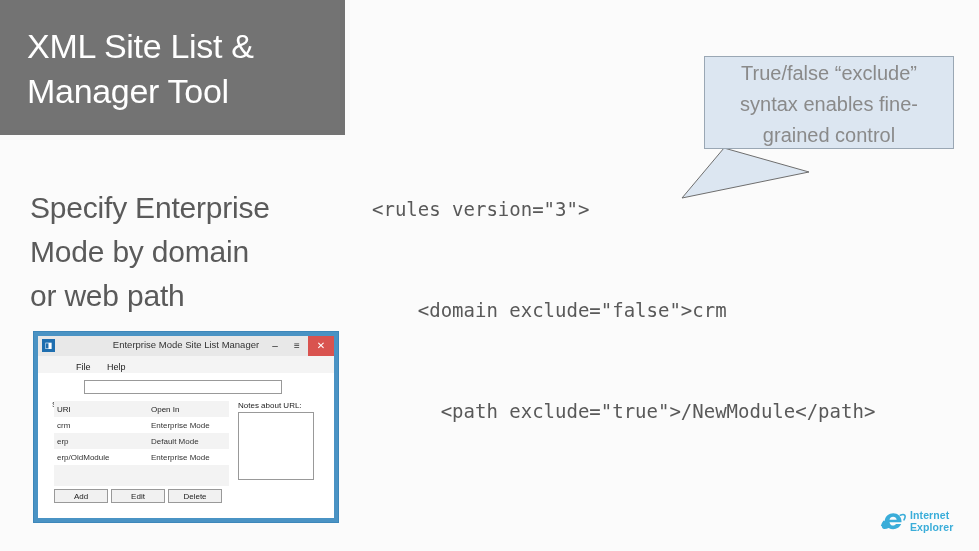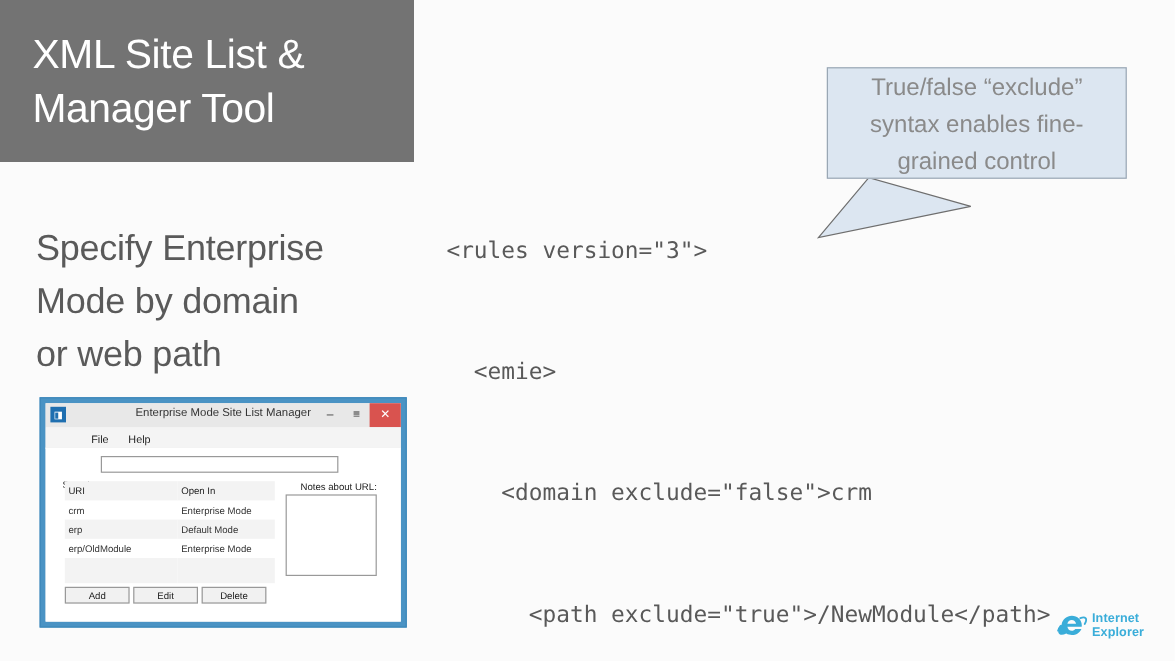--- a/index.html
+++ b/index.html
@@ -63,21 +63,21 @@
     font-size: 19px;
     line-height: 33.6px;
     white-space: pre;
     letter-spacing: 0px;
   }
   .code-line { display: block; height: 33.6px; }
 
   
   #callout {
     position: absolute;
-    left: 689px;
+    left: 704px;
     top: 56px;
     width: 250px;
     height: 93px;
     background: #dce6f1;
     border: 1px solid #9aa7b4;
     box-sizing: border-box;
   }
   #callout-text {
     color: #8a8a8a;
     font-size: 20px;
@@ -229,21 +229,20 @@
   }
   #uri-table tr.alt td { background: #f3f3f3; }
   #uri-table tr.pad td { background: #f3f3f3; height: 17px; }
   #uri-table .col-uri { width: 88px; }
   #notes-panel {
     position: absolute;
     left: 200px;
     top: 28px;
     width: 76px;
     height: 82px;
-    text-align: right;
   }
   #notes-label {
     font-size: 8px;
     color: #222222;
     margin-bottom: 2px;
   }
   #notes-box {
     width: 76px;
     height: 68px;
     border: 1px solid #999999;
@@ -312,21 +311,20 @@
     <div id="title-text">XML Site List &amp;
 Manager Tool</div>
   </div>
 
   <div id="subtitle-text">Specify Enterprise
 Mode by domain
 or web path</div>
 
   <div id="code-block">
     <span class="code-line">&lt;rules version="3"&gt;</span>
-    <span class="code-line">  &lt;emie&gt;</span>
     <span class="code-line">    &lt;domain exclude="false"&gt;crm</span>
     <span class="code-line">      &lt;path exclude="true"&gt;/NewModule&lt;/path&gt;</span>
     
     
     
     
     
     
     
   </div>

